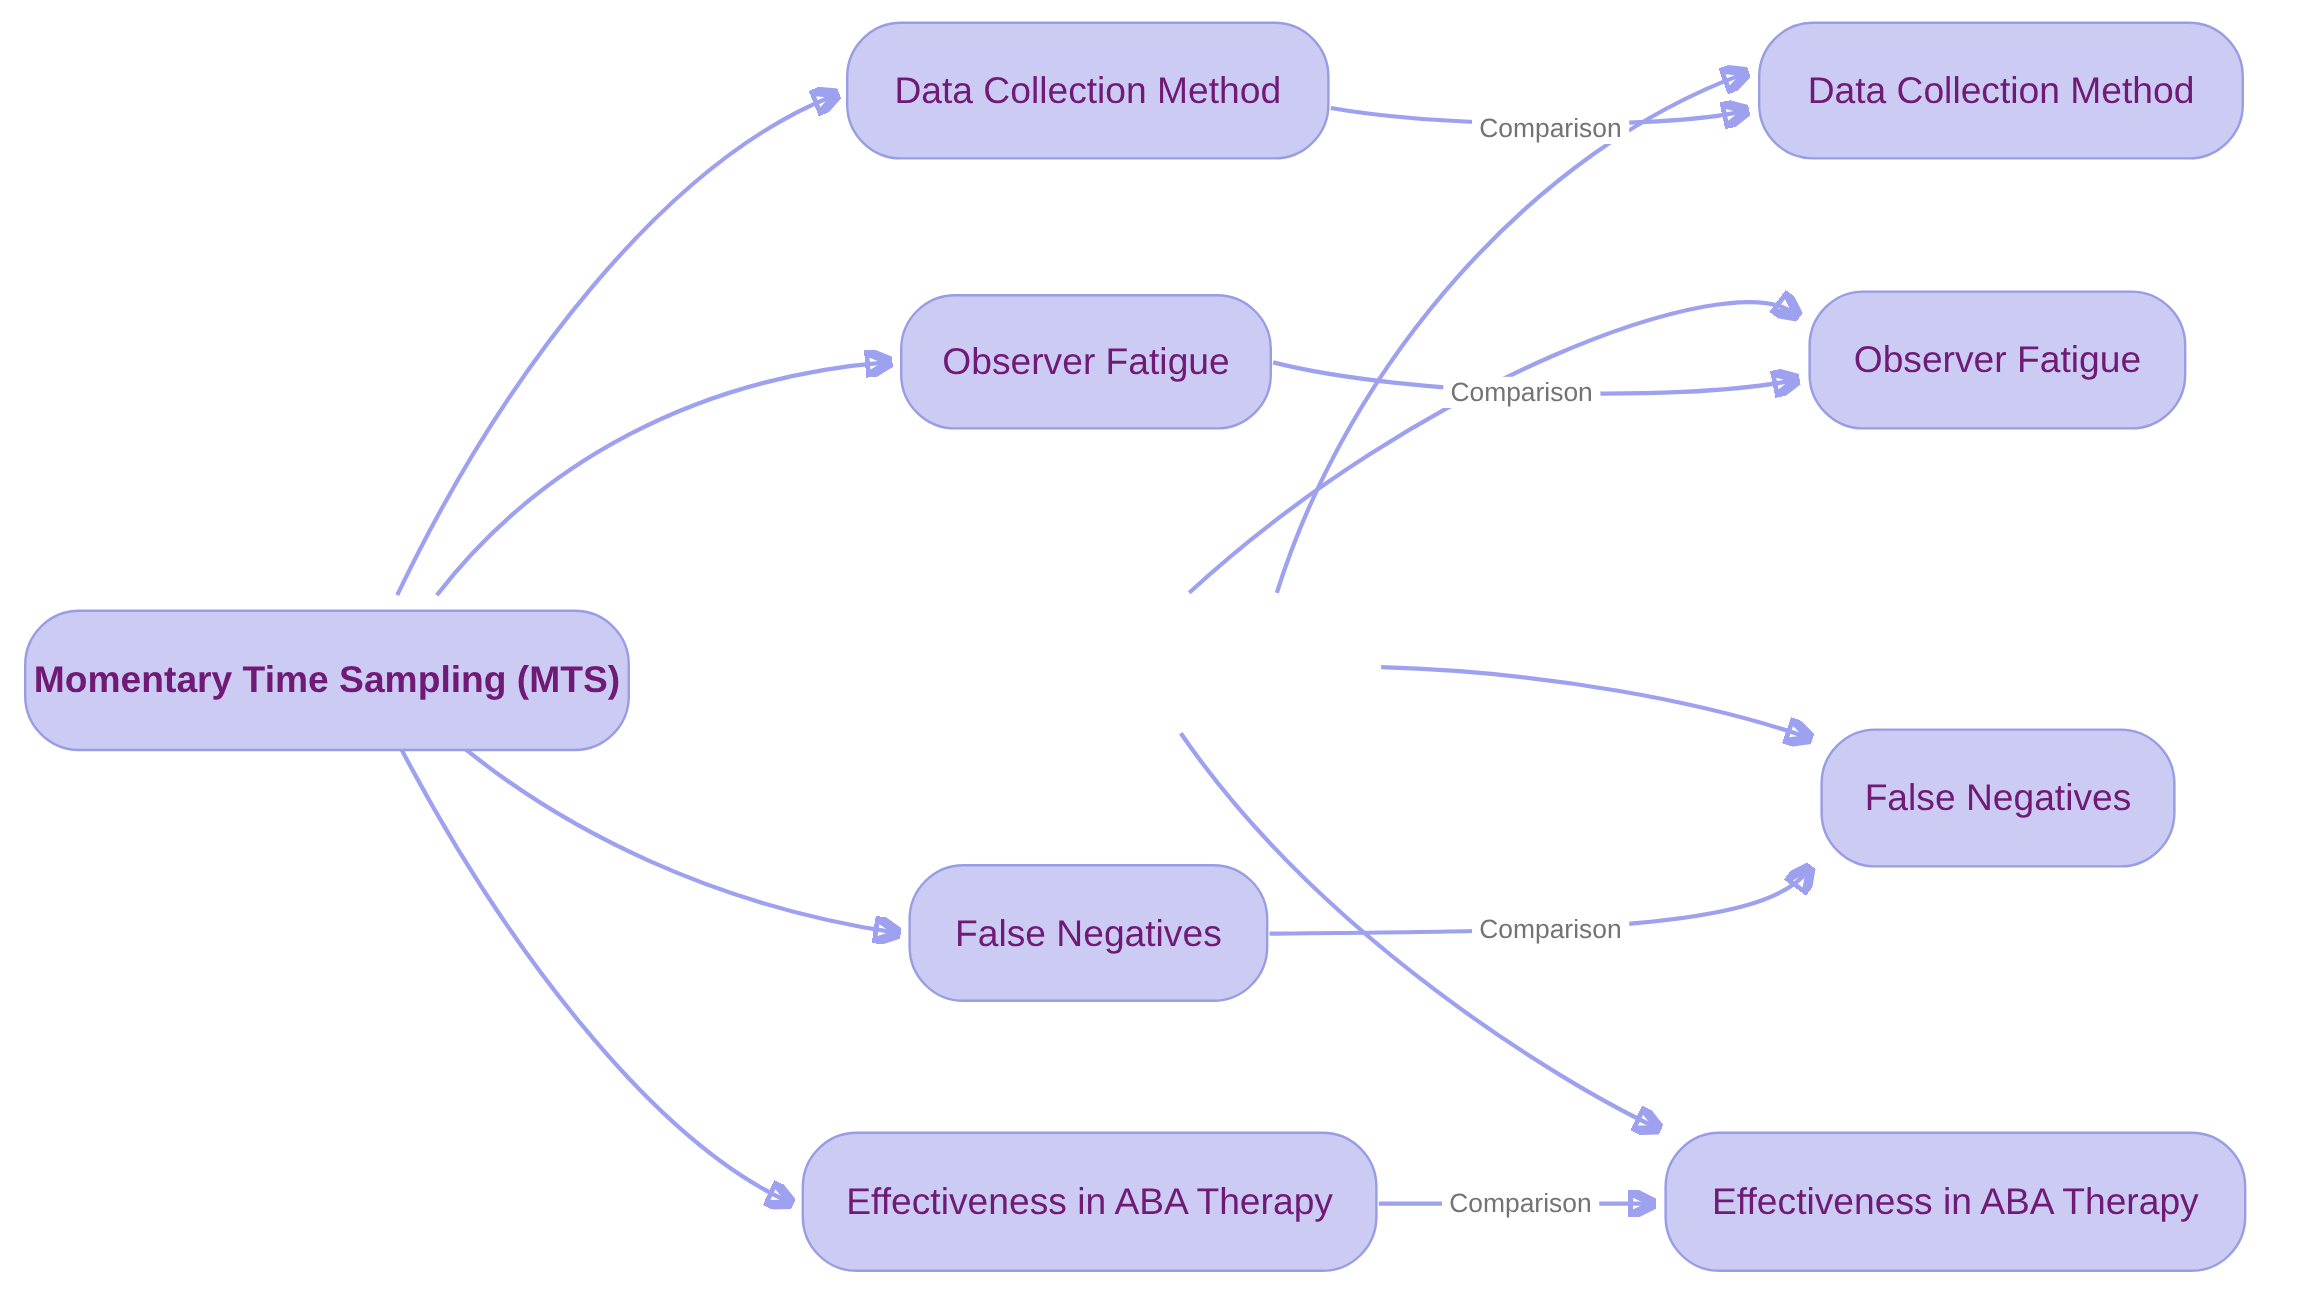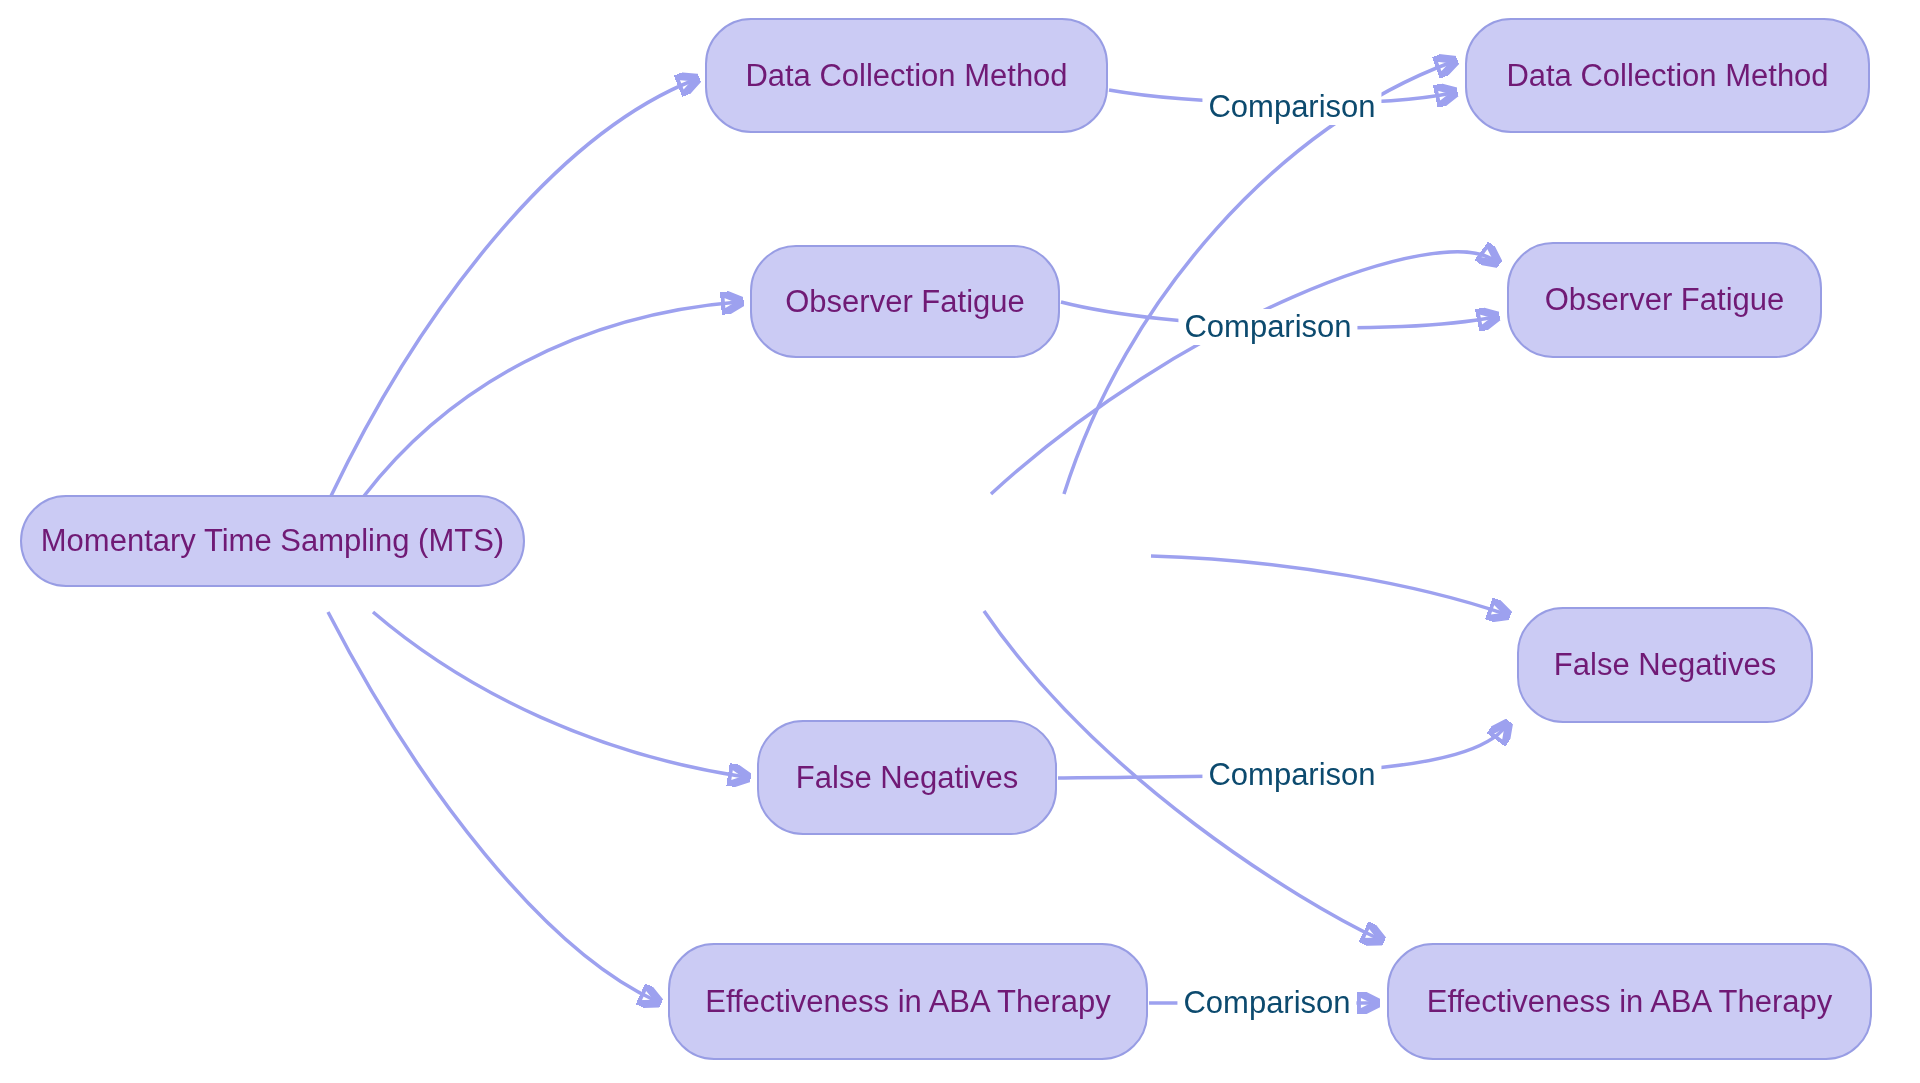--- a/index.html
+++ b/index.html
@@ -21,22 +21,22 @@
     display:flex;align-items:center;justify-content:center;
     color:#701a75;
     font-size:31px;
     white-space:nowrap;
     z-index:2;
   }
   .edge-label{
     position:absolute;
     transform:translate(-50%,-50%);
     background:#ffffff;
-    color:#0c4a6e;
-    font-size:31px;
+    color:#737373;
+    font-size:22px;
     padding:0 6px;
     white-space:nowrap;
     z-index:3;
   }
 </style>
 </head>
 <body>
 
 <div class="canvas">
 
@@ -53,21 +53,21 @@
     <path d="M 1109,90 C 1200,106 1380,108 1452,93" marker-end="url(#arrow)"></path>
     <path d="M 1061,302 C 1170,330 1400,336 1494,317" marker-end="url(#arrow)"></path>
     <path d="M 1058,778 C 1300,776 1470,775 1506,726" marker-end="url(#arrow)"></path>
     <path d="M 1149,1003 C 1220,1003 1300,1003 1374,1003" marker-end="url(#arrow)"></path>
     <path d="M 1064,494 C 1125,300 1280,125 1452,62" marker-end="url(#arrow)"></path>
     <path d="M 991,494 C 1180,320 1440,220 1495,261" marker-end="url(#arrow)"></path>
     <path d="M 1151,556 C 1290,560 1420,585 1505,614" marker-end="url(#arrow)"></path>
     <path d="M 984,611 C 1100,780 1300,902 1379,939" marker-end="url(#arrow)"></path>
   </svg>
 
-  <div class="node" style="left:20px;top:495px;width:505px;height:92px;">Momentary Time Sampling (MTS)</div>
+  <div class="node" style="left:20px;top:508px;width:505px;height:118px;font-weight:bold;">Momentary Time Sampling (MTS)</div>
 
 
   <div class="node" style="left:705px;top:18px;width:403px;height:115px;">Data Collection Method</div>
 
   <div class="node" style="left:750px;top:245px;width:310px;height:113px;">Observer Fatigue</div>
 
   <div class="node" style="left:757px;top:720px;width:300px;height:115px;">False Negatives</div>
 
   <div class="node" style="left:668px;top:943px;width:480px;height:117px;">Effectiveness in ABA Therapy</div>
 

